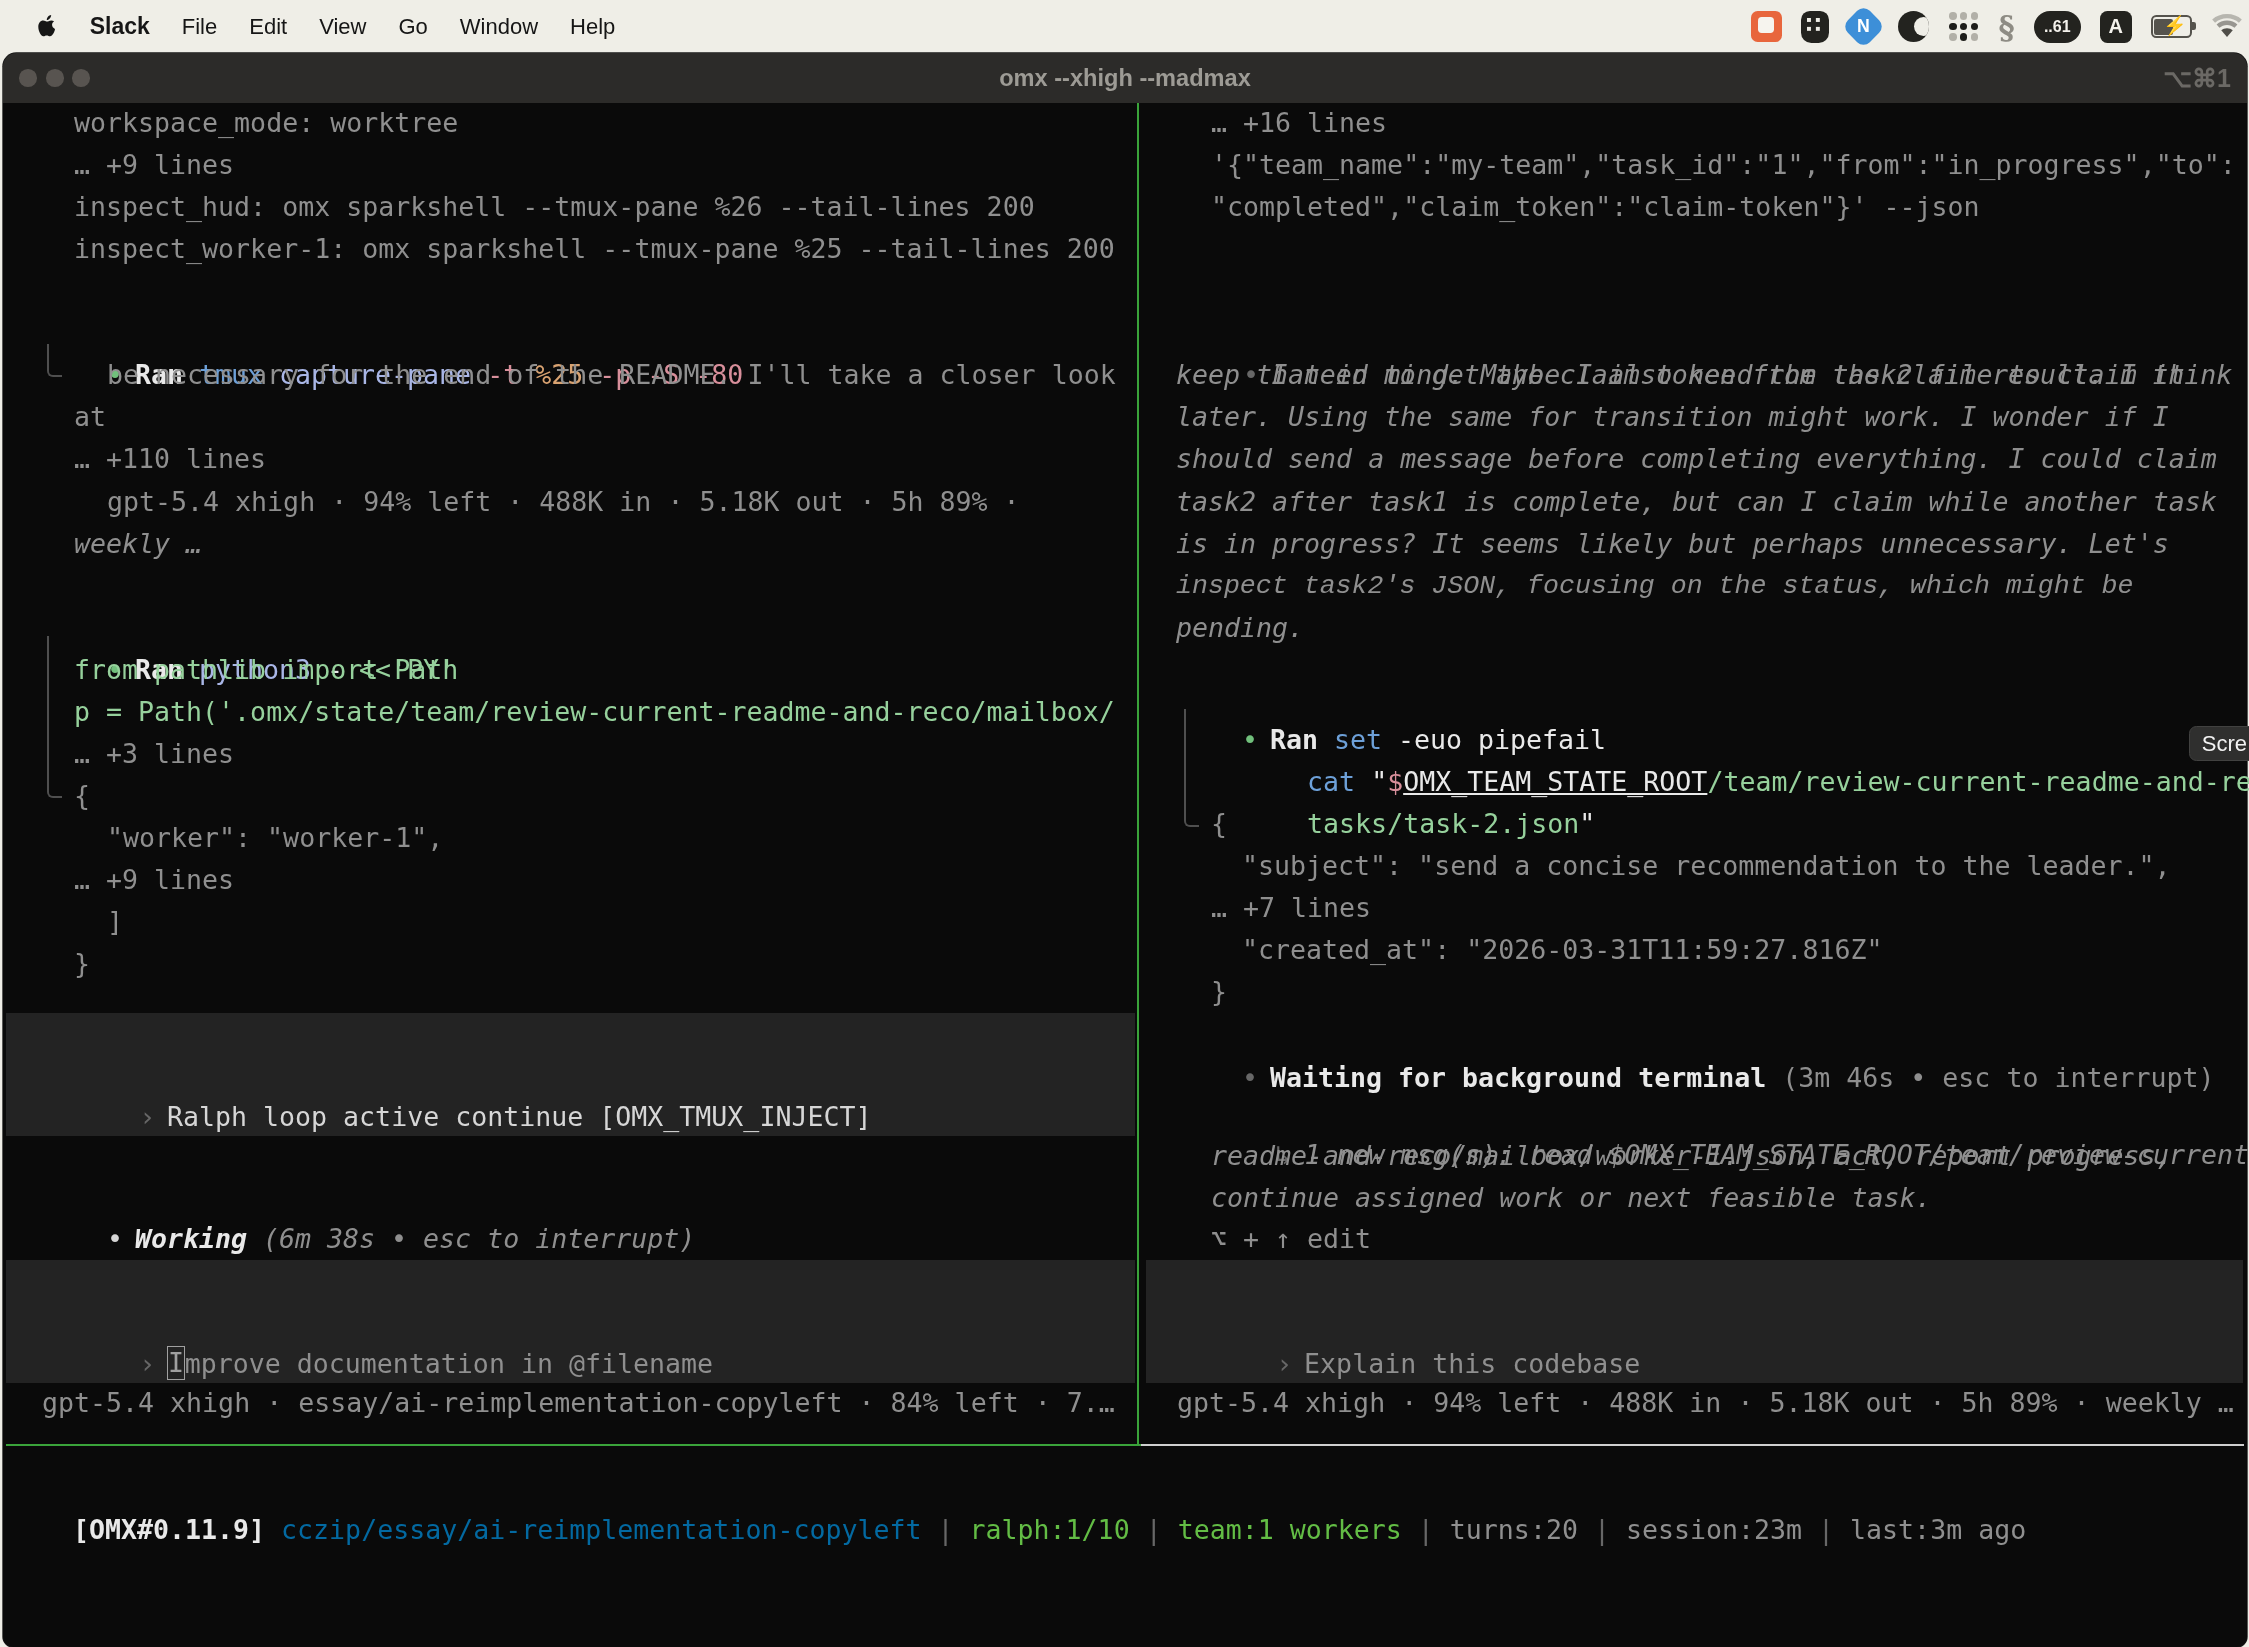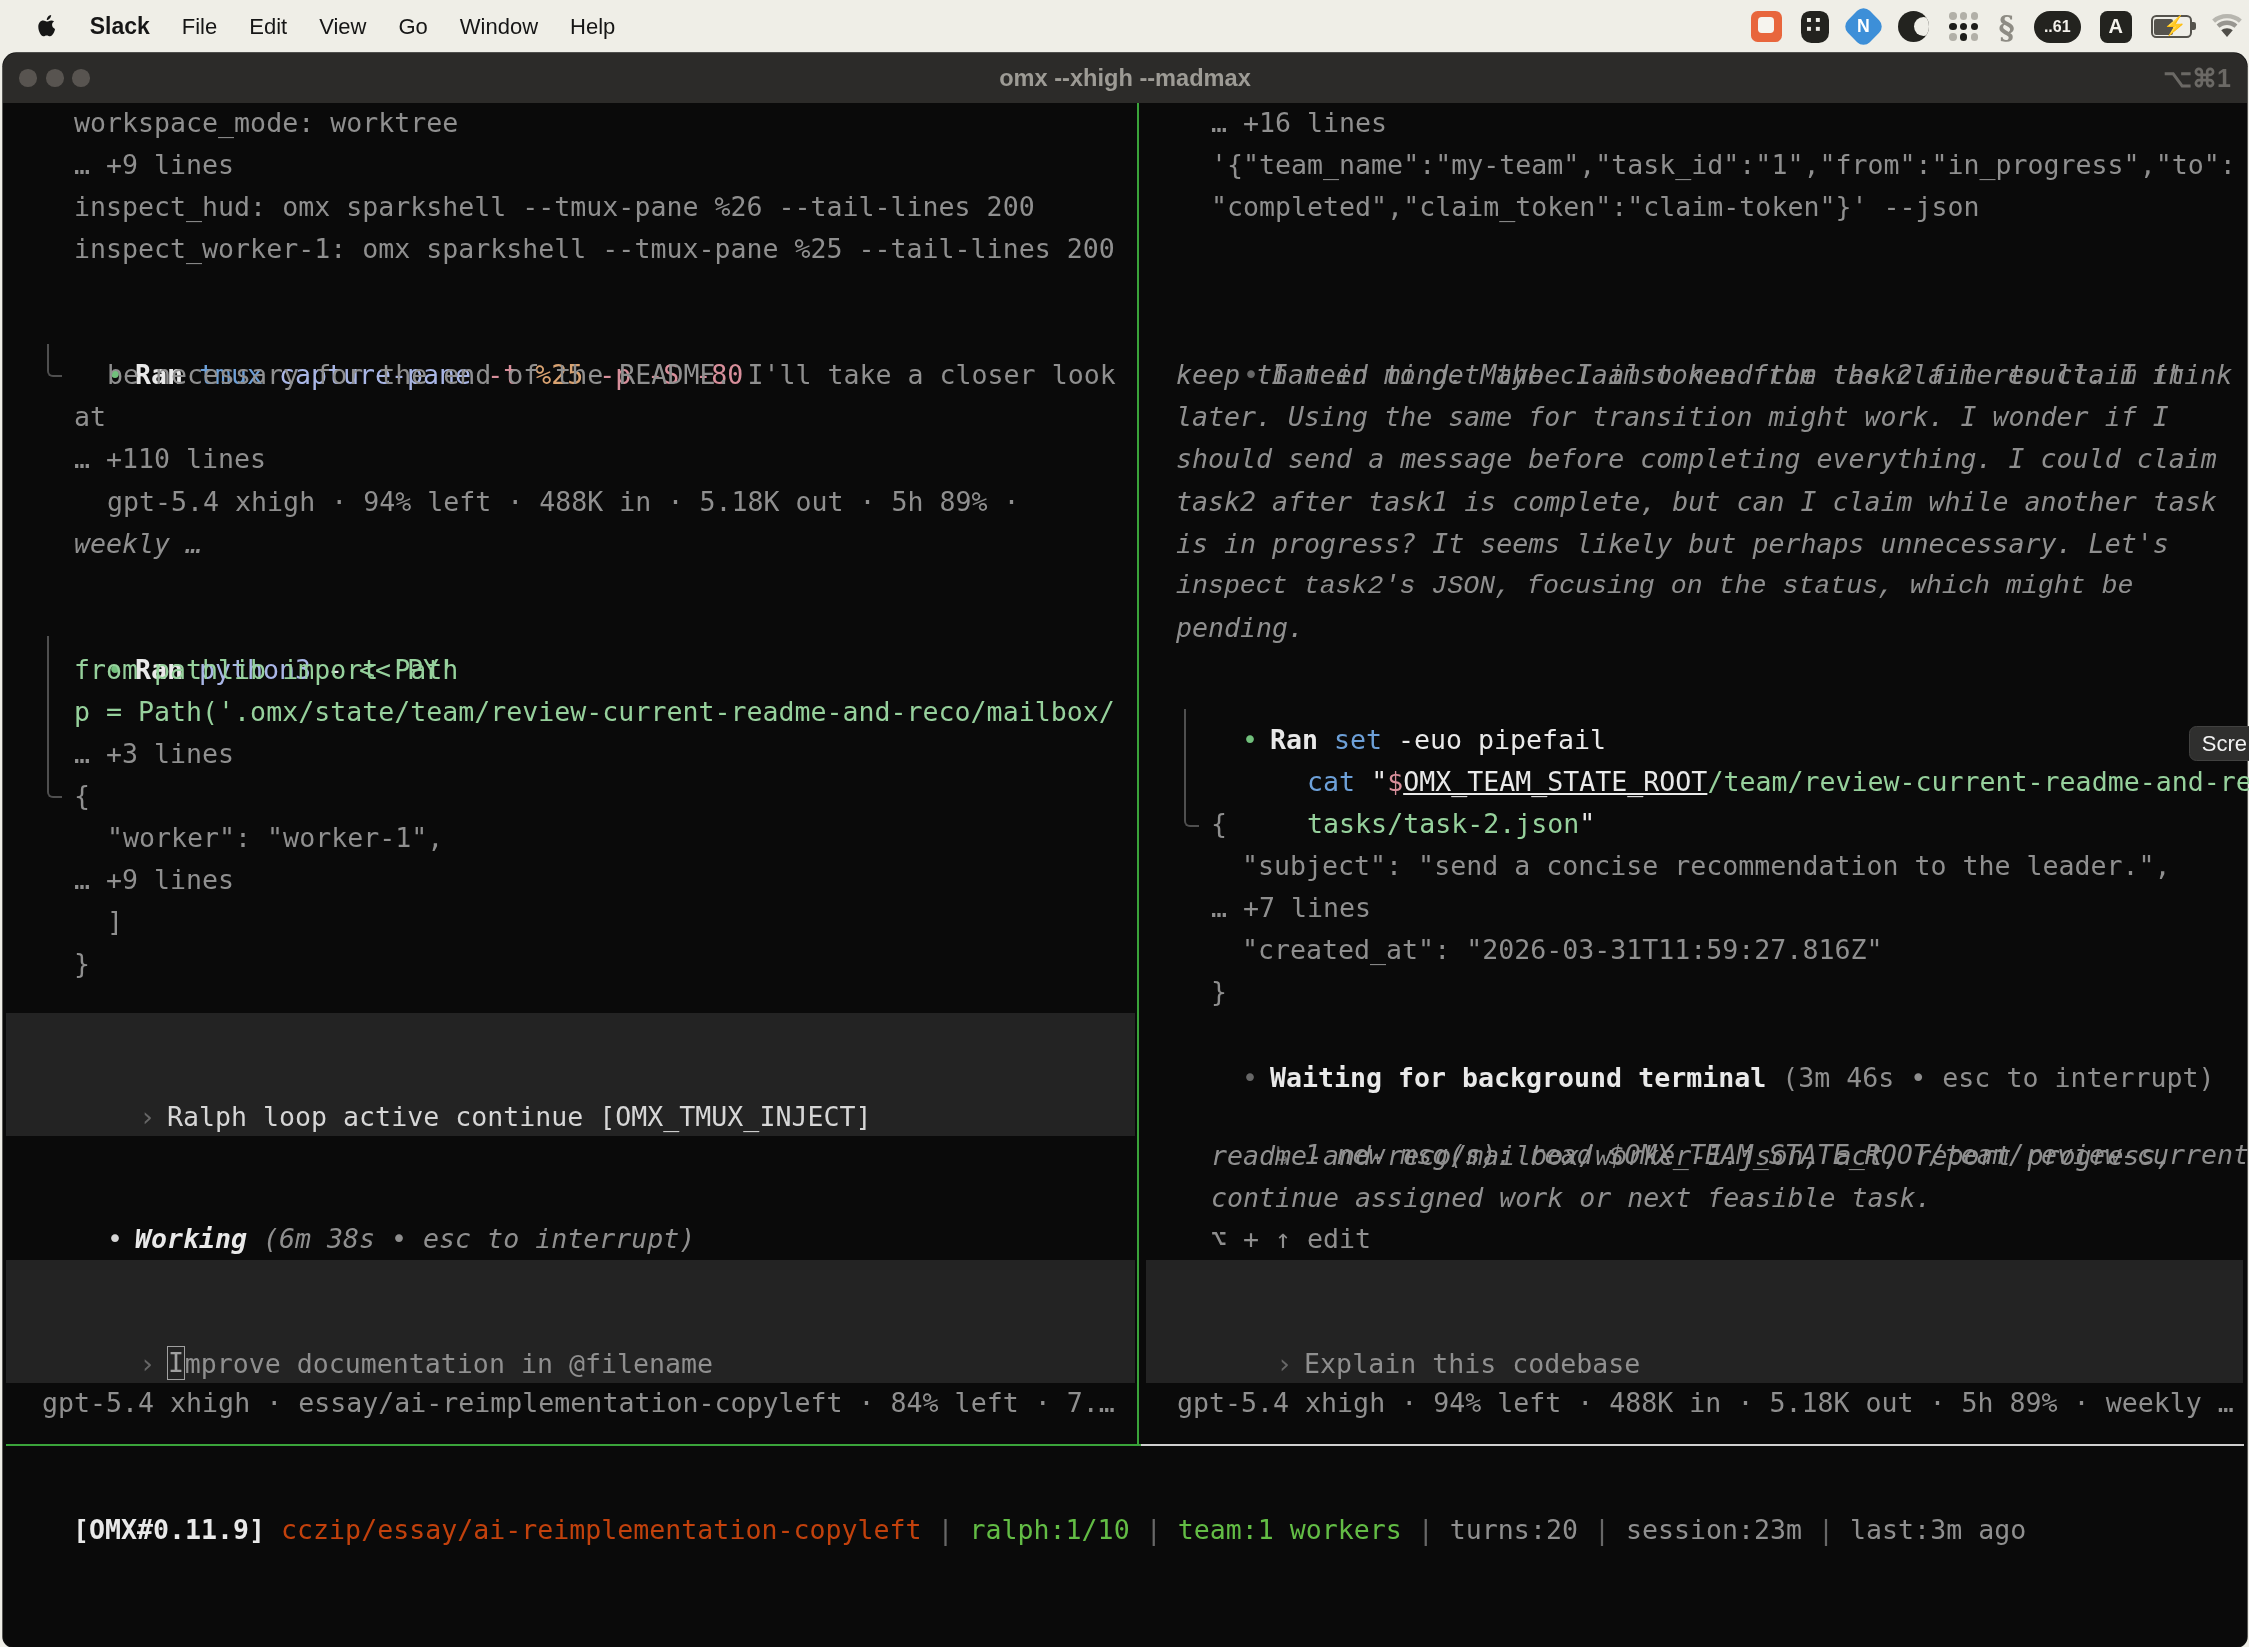--- a/index.html
+++ b/index.html
@@ -39,21 +39,21 @@
   .titlebar{position:absolute;left:3px;top:53px;width:2244px;height:50px;background:#2c2b29;border-radius:13.3px 13.3px 0 0;}
   .tl{position:absolute;top:16px;width:17.7px;height:17.7px;border-radius:50%;background:#585450;}
   .win-title{position:absolute;left:0;top:53px;width:2250px;height:50px;line-height:50px;text-align:center;
              color:#9d9b95;font-size:23.6px;font-weight:bold;}
   .win-short{position:absolute;right:19px;top:53px;height:50px;line-height:50px;color:#6b6965;font-size:25px;font-weight:bold;}
   
   .l{position:absolute;white-space:pre;font-family:"DejaVu Sans Mono",monospace;
      font-size:26.6px;line-height:42px;height:42px;color:#8f8f8f;}
   .wht{color:#e9e9e9;} .ltr{color:#d6d6d6;} .dim{color:#676767;} .bold{font-weight:bold;}
   .grn{color:#96d19c;} .blu{color:#6da0d8;} .per{color:#a9b6e6;} .pnk{color:#d88f9b;}
-  .orn{color:#d8a271;} .cyn{color:#c2410c;} .lim{color:#63bd45;} .it{font-style:italic;}
+  .orn{color:#d8a271;} .cyn{color:#0369a1;} .lim{color:#63bd45;} .it{font-style:italic;}
   .gbul{color:#71c07c;}
   .g{margin-right:16px;} .g2{margin-right:11.8px;}
   .und{text-decoration:underline;}
   .band{position:absolute;background:#232323;}
   .conn{position:absolute;border-left:2.2px solid #4f4f4f;border-bottom:2.2px solid #4f4f4f;
         border-bottom-left-radius:5.9px;width:13.3px;}
   .cursor{display:inline-block;box-sizing:border-box;width:17.7px;height:34px;line-height:31px;
           border:1.5px solid #a0a0a0;color:#a0a0a0;text-align:center;vertical-align:middle;margin-top:-4.4px;}
   .vdiv{position:absolute;left:1137px;top:103px;width:2.2px;height:1341px;background:#3aa33a;}
   .hbord-g{position:absolute;left:5.9px;top:1444px;width:1135px;height:2.2px;background:#3aa33a;}

